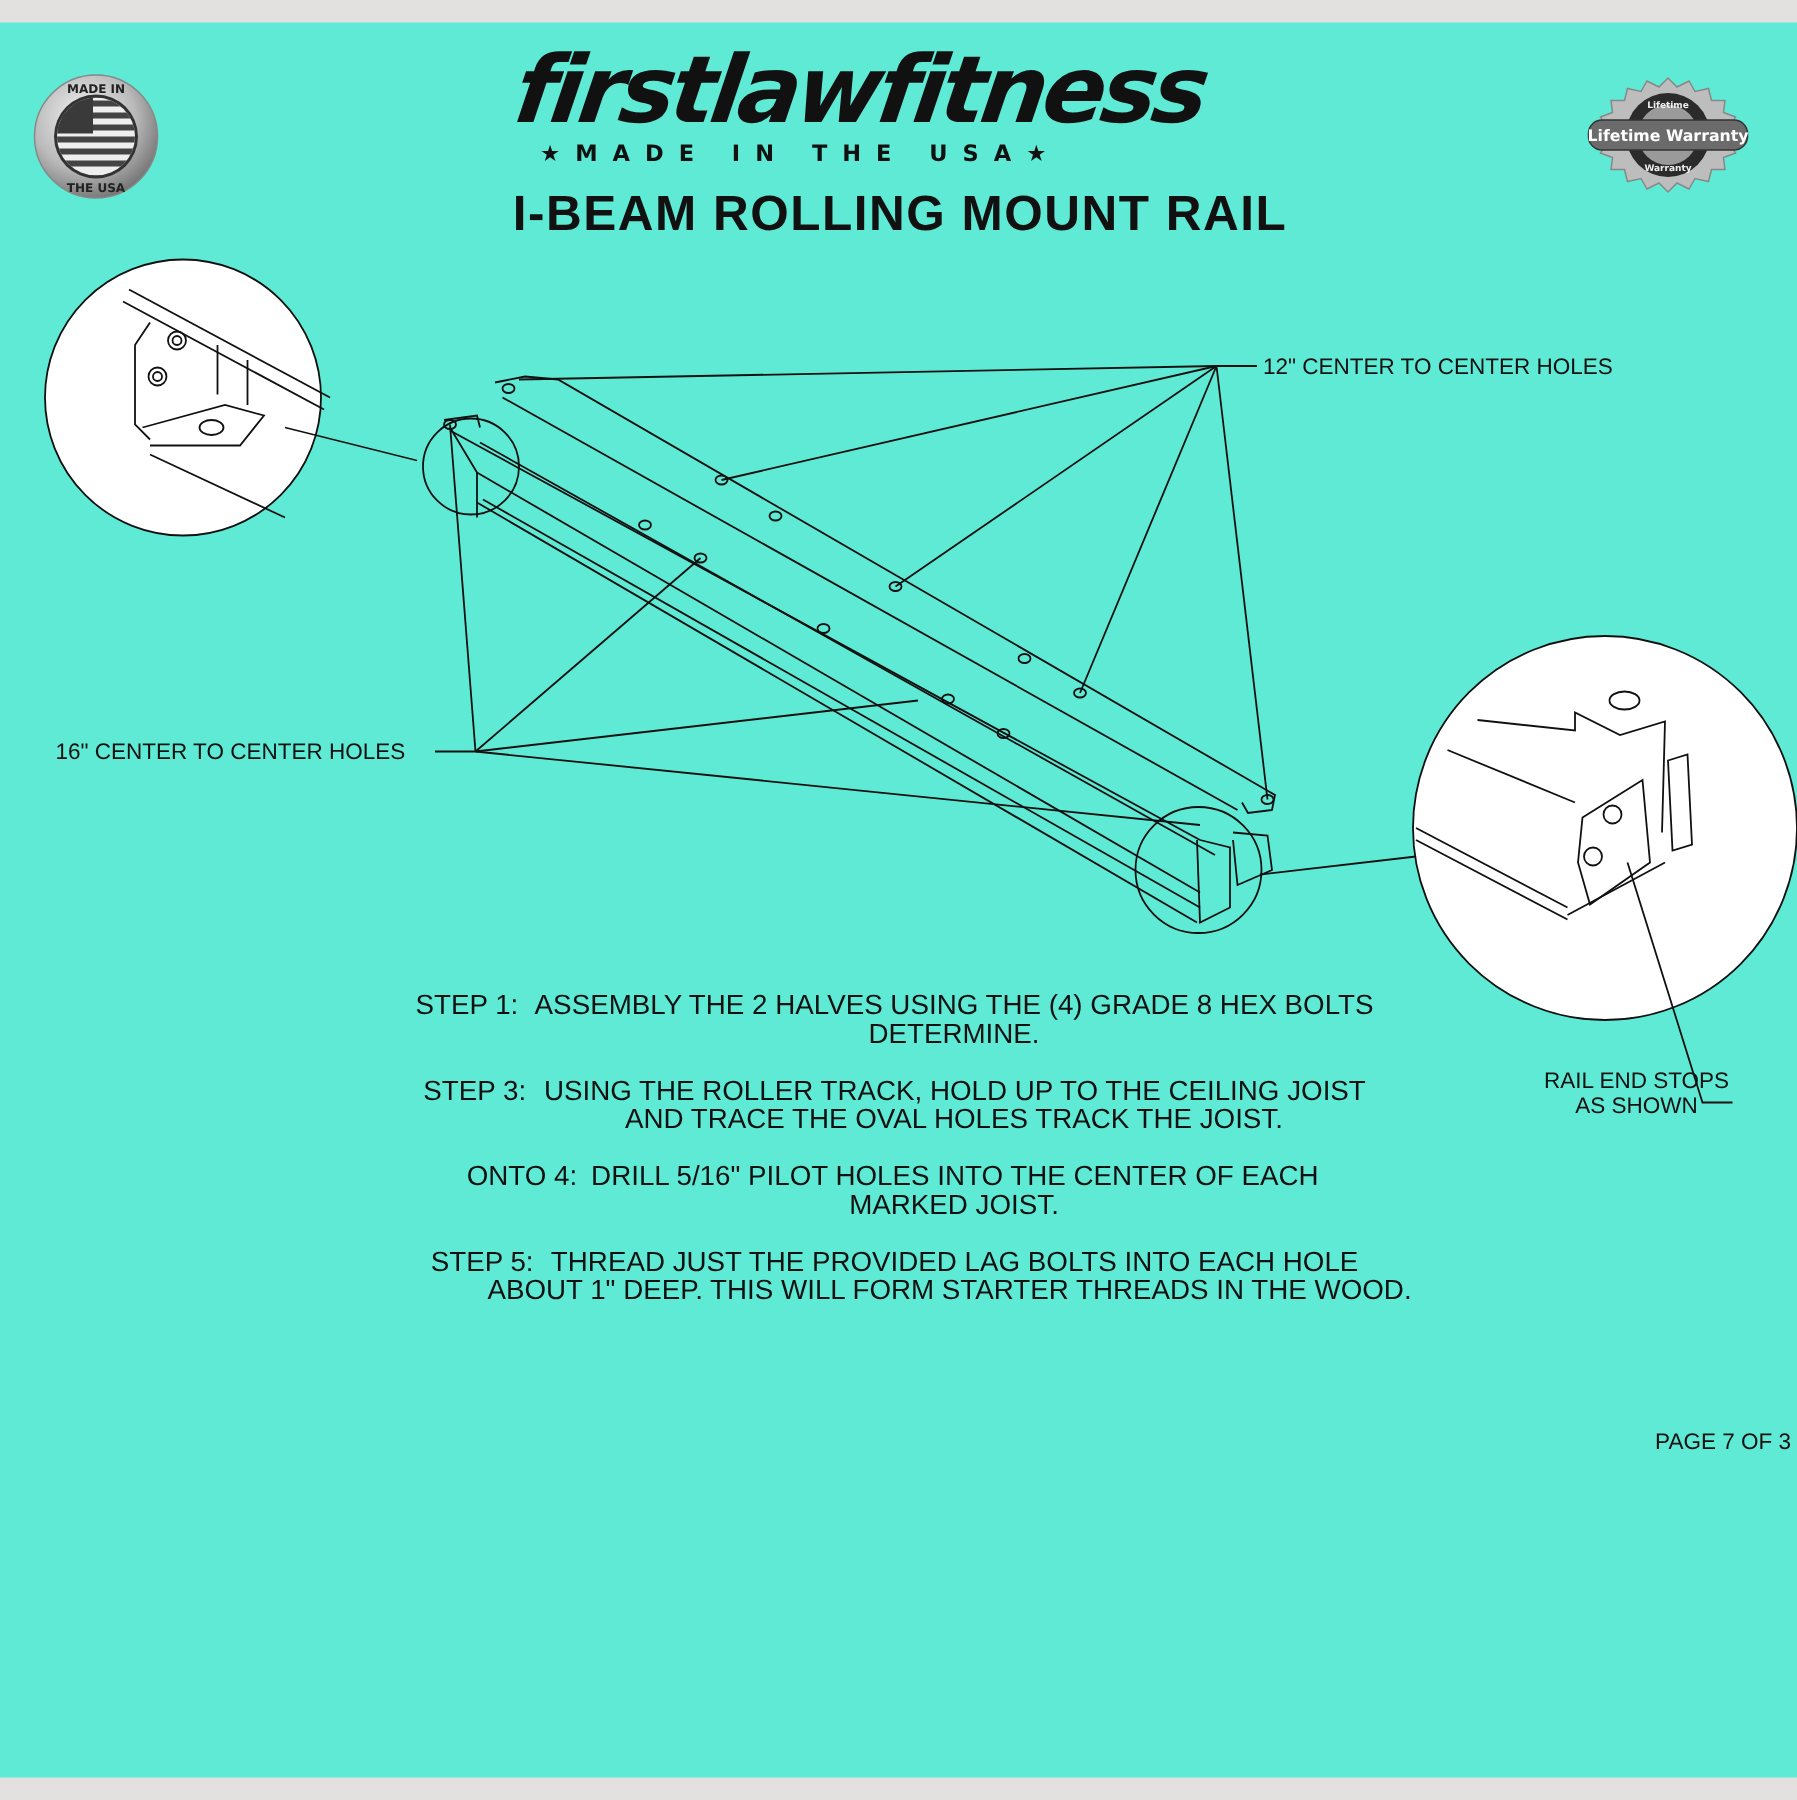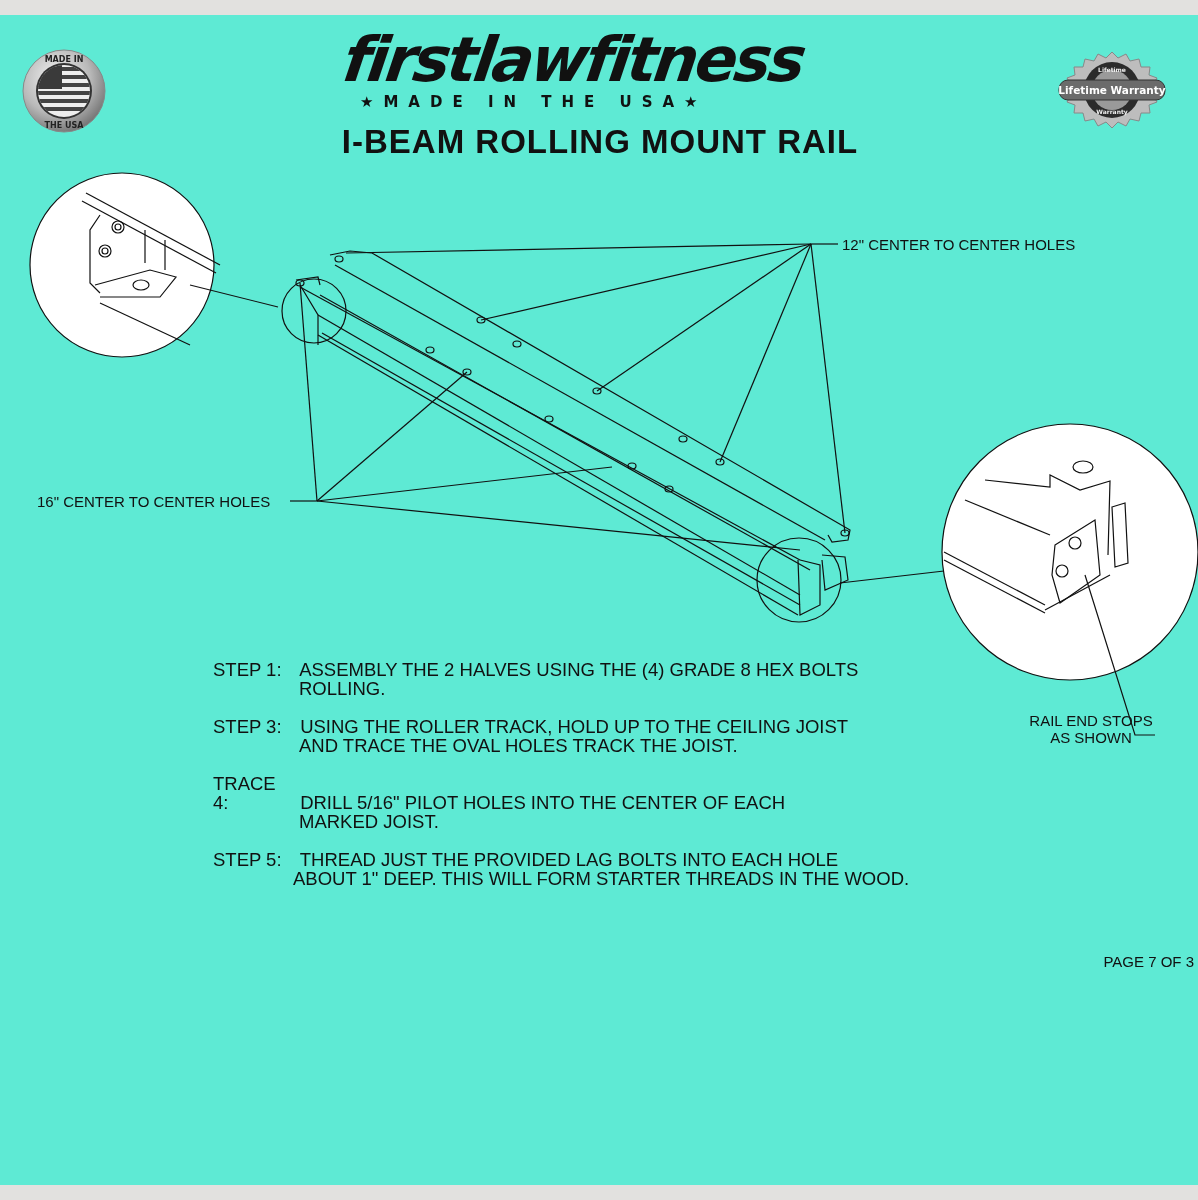--- a/index.html
+++ b/index.html
@@ -5,21 +5,21 @@
   html, body { margin:0; padding:0; }
   body { width:1198px; height:1200px; position:relative; background:#e2e1df; overflow:hidden; font-family:"Liberation Sans", sans-serif; }
   .page { position:absolute; left:0; top:0; width:1198px; height:1170px; background:#5eead4;margin-top:15px; }
   .logo { position:absolute; left:336px; top:10px; width:475px; text-align:center; font-family:"DejaVu Sans", sans-serif; font-weight:bold; font-style:italic; font-size:62px; letter-spacing:-3px; color:#111; line-height:70px; transform:skewX(-8deg); }
   .tagline { position:absolute; left:360px; top:78px; width:430px; text-align:left; font-family:"DejaVu Sans", sans-serif; font-weight:bold; font-size:15px; letter-spacing:10px; color:#111; }
   .title { position:absolute; left:230px; top:108px; width:740px; text-align:center; font-family:Liberation Sans, sans-serif; font-weight:bold; font-size:33px; line-height:38px; color:#111; letter-spacing:1px; }
   .badge-usa { position:absolute; left:22px; top:34px; width:84px; height:84px; }
   .badge-warranty { position:absolute; left:1056px; top:35px; width:112px; height:80px; }
   .diagram { position:absolute; left:0; top:0; width:1198px; height:982px; }
   .callout { position:absolute; font-size:15px; color:#111; white-space:nowrap; }
-  .steps { position:absolute; left:213px; top:645px; width:760px; font-size:18.5px; color:#111; line-height:19px; }
+  .steps { position:absolute; left:213px; top:645px; width:760px; font-size:18.5px; color:#111; line-height:19px;text-align:center; }
   .step { position:relative; margin-bottom:19px; }
   .step-label { display:inline-block; width:82px; }
   .step-line1 { display:inline; }
   .step-line2 { display:block; padding-left:86px; }
   .page-num { position:absolute; right:4px; top:938px; font-size:15px; color:#111; }
   .rail-end { position:absolute; left:1016px; top:697px; width:150px; text-align:center; font-size:15px; line-height:17px; color:#111; }
 </style>
 </head>
 <body>
 
@@ -156,29 +156,29 @@
 
   <div class="rail-end">
     <div>RAIL END STOPS</div>
     <div>AS SHOWN</div>
   </div>
 
   <div class="steps">
     <div class="step">
       <span class="step-label">STEP 1:</span>
       <span class="step-line1">ASSEMBLY THE 2 HALVES USING THE (4) GRADE 8 HEX BOLTS</span>
-      <span class="step-line2">ROLLING.</span>
+      <span class="step-line2">DETERMINE.</span>
     </div>
     <div class="step">
       <span class="step-label">STEP 3:</span>
       <span class="step-line1">USING THE ROLLER TRACK, HOLD UP TO THE CEILING JOIST</span>
       <span class="step-line2">AND TRACE THE OVAL HOLES TRACK THE JOIST.</span>
     </div>
     <div class="step">
-      <span class="step-label">TRACE 4:</span>
+      <span class="step-label">ONTO 4:</span>
       <span class="step-line1">DRILL 5/16" PILOT HOLES INTO THE CENTER OF EACH</span>
       <span class="step-line2">MARKED JOIST.</span>
     </div>
     <div class="step">
       <span class="step-label">STEP 5:</span>
       <span class="step-line1">THREAD JUST THE PROVIDED LAG BOLTS INTO EACH HOLE</span>
       <span class="step-line2" style="padding-left:80px">ABOUT 1" DEEP.  THIS WILL FORM STARTER THREADS IN THE WOOD.</span>
     </div>
   </div>
 

